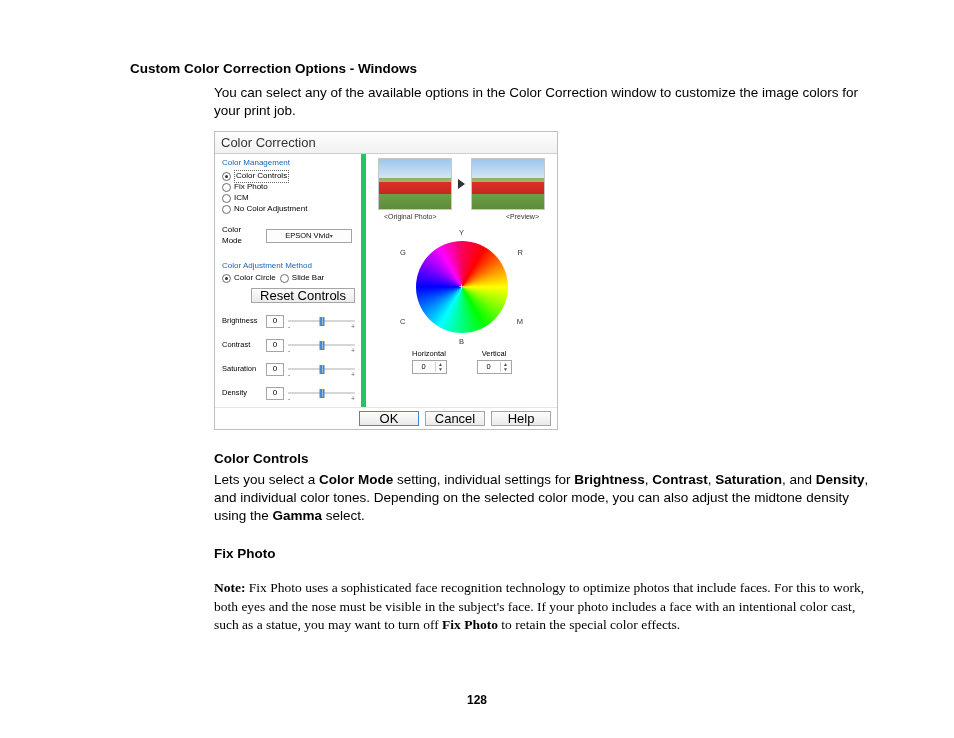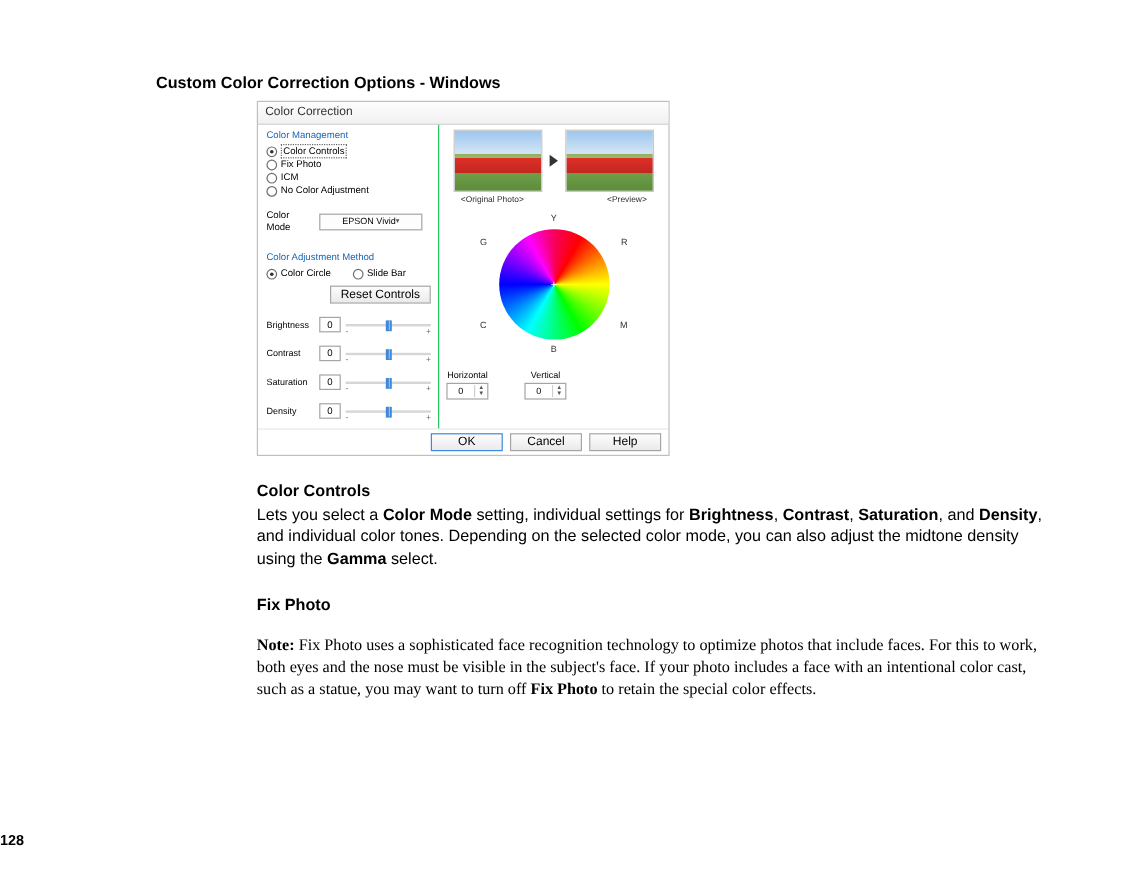--- a/index.html
+++ b/index.html
@@ -27,50 +27,51 @@
     margin-right: 20px;
   }
   .intro { margin-bottom: 10px; }
   .dl-term { font-weight: bold; margin-top: 20px; }
   .dl-def { margin-top: 2px; }
   .page-num {
     position: absolute;
     bottom: 30px;
     width: 100%;
     left: 0;
+    text-align: center;
     font-weight: bold;
     font-size: 12px;
   }
   b { font-weight: bold; }
 
   
   .ss-wrap {
     border: 1px solid #bfbfbf;
     width: 342px;
     font-family: "Segoe UI", Tahoma, sans-serif;
     font-size: 8px;
     color: #000;
     background: #fff;
     margin: 6px 0 4px 0;
   }
   .ss-title {
     background: linear-gradient(#fdfdfd,#f1f1f1);
     border-bottom: 1px solid #d0d0d0;
     padding: 2px 6px;
-    font-size: 10px;
+    font-size: 13px;
     color: #333;
   }
   .ss-body {
     display: flex;
   }
   .ss-left {
     width: 151px;
     padding: 4px 6px 2px 7px;
     box-sizing: border-box;
-    border-right: 1px solid #22c55e;
+    border-right: 5px solid #22c55e;
   }
   .ss-right {
     flex: 1;
     padding: 4px 6px 4px 6px;
     box-sizing: border-box;
   }
   .grp-title {
     color: #1a64b7;
     font-size: 8px;
     margin-bottom: 2px;
@@ -103,27 +104,27 @@
     background: #fdfdfd;
     height: 12px;
     width: 78px;
     display: flex;
     align-items: center;
     justify-content: center;
     padding: 0 3px;
     font-size: 7.5px;
   }
   .combo .chev { font-size: 6px; color: #555; }
-  .method-row { display:flex; gap:18px; margin-top:2px; }
+  .method-row { display:flex; gap:4px; margin-top:2px; }
   .btn {
     border: 1px solid #a5a5a5;
     background: linear-gradient(#fdfdfd,#eaeaea);
     height: 13px;
     display: inline-flex; align-items:center; justify-content:center;
-    font-size: 10px;
+    font-size: 13px;
     padding: 0 8px;
   }
   .btn.primary { border-color:#3b8ae0; }
   .slider-block { margin-top: 6px; }
   .slider-row {
     display: grid;
     grid-template-columns: 40px 18px 1fr;
     align-items: center;
     gap: 4px;
     height: 24px;
@@ -202,22 +203,22 @@
   .wheel::after{
     content:"+";
     position:absolute; left:50%; top:50%;
     transform:translate(-50%,-50%);
     color:#fff; font-size:9px;
   }
   .axis-lbl{
     position:absolute; font-size:7.5px; color:#333;
   }
   .stepper-row{
-    display:flex; justify-content:flex-start; gap:30px;
-    margin-top:14px;
+    display:flex; justify-content:center; gap:30px;
+    margin-top:4px;
   }
   .stepper-col{ text-align:center; }
   .stepper-col .lbl{ font-size:7.5px; display:block; margin-bottom:1px;}
   .stepper{
     display:inline-flex; align-items:center;
     border:1px solid #a5a5a5; height:12px; background:#fff;
   }
   .stepper .val{ width:22px; text-align:center; font-size:7.5px; }
   .stepper .arrows{
     width:10px; display:flex; flex-direction:column; border-left:1px solid #cfcfcf;
@@ -232,20 +233,21 @@
   }
 </style>
 </head>
 <body>
 
 <div class="page">
 
   <div class="heading">Custom Color Correction Options - Windows</div>
 
   <div class="body-block">
+    <div class="intro">You can select any of the available options in the Color Correction window to customize the image colors for your print job.</div>
 
     <div class="ss-wrap">
       <div class="ss-title">Color Correction</div>
       <div class="ss-body">
 
         <div class="ss-left">
           <div class="grp-title">Color Management</div>
 
           <div class="radio-row">
             <span class="radio selected"></span>

